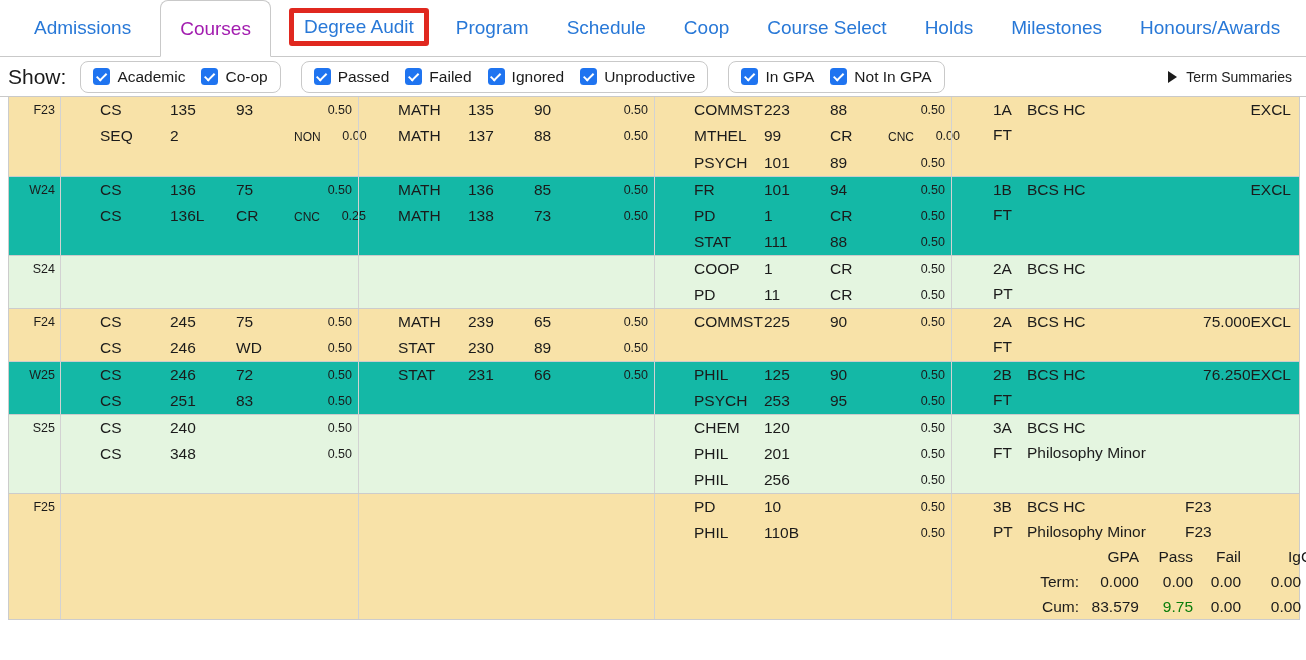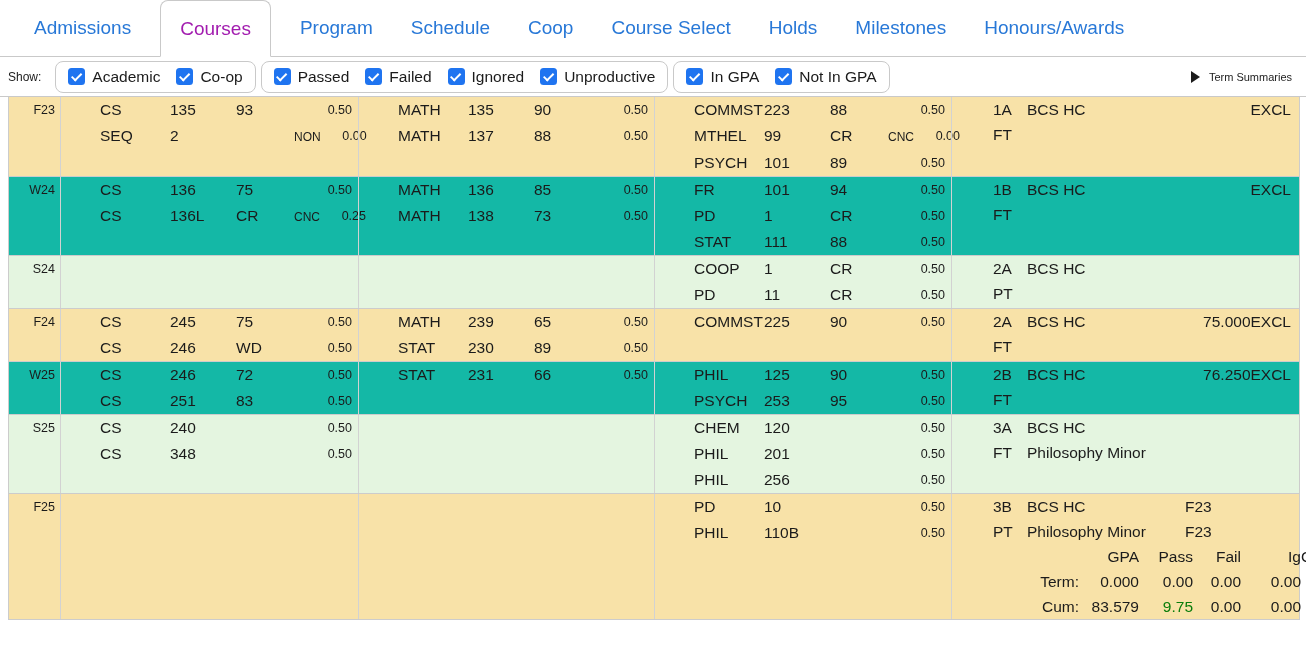--- a/index.html
+++ b/index.html
@@ -49,22 +49,22 @@
   }
   .red-box .tab { margin: 0 2px; height: auto; }
 
   
   .filterbar {
     display: flex;
     align-items: center;
     height: 39px;
     padding: 0 14px 0 8px;
   }
-  .show-label { font-size: 12px; margin-right: 14px; }
-  .filter-groups { display: flex; align-items: center; gap: 5px; }
+  .show-label { font-size: 21px; margin-right: 14px; }
+  .filter-groups { display: flex; align-items: center; gap: 20px; }
   .filter-group {
     display: flex; align-items: center; gap: 16px;
     border: 1px solid #c9c9c9;
     border-radius: 8px;
     padding: 6px 12px;
     background: #fff;
   }
   .cb-item { display: flex; align-items: center; gap: 7px; font-size: 15.5px; cursor: pointer; white-space: nowrap; }
   .cb {
     width: 17px; height: 17px; flex: none;
@@ -75,21 +75,21 @@
   .cb::after {
     content: "";
     width: 8px; height: 4px;
     border-left: 2.4px solid #fff;
     border-bottom: 2.4px solid #fff;
     transform: rotate(-45deg) translate(0.5px, -1px);
   }
   .term-summaries {
     margin-left: auto;
     display: flex; align-items: center; gap: 9px;
-    font-size: 11px;
+    font-size: 14px;
     cursor: pointer;
     color: #222;
   }
   .tri-right {
     width: 0; height: 0;
     border-top: 6px solid transparent;
     border-bottom: 6px solid transparent;
     border-left: 9px solid #1b1b1b;
   }
 
@@ -169,20 +169,23 @@
   }
   .gpa-line span { text-align: right; white-space: nowrap; }
   .gpa-green { color: var(--positive-green, #0a7d0a); }
 </style>
 </head>
 <body>
 
 <div class="tabbar" id="tab-bar">
     <div class="tab">Admissions</div>
     <div class="tab active">Courses</div>
+    <div class="red-box">
+      <div class="tab">Degree Audit</div>
+    </div>
     <div class="tab">Program</div>
     <div class="tab">Schedule</div>
     <div class="tab">Coop</div>
     <div class="tab">Course Select</div>
     <div class="tab">Holds</div>
     <div class="tab">Milestones</div>
     <div class="tab">Honours/Awards</div>
   </div>
 
 <div class="filterbar">

